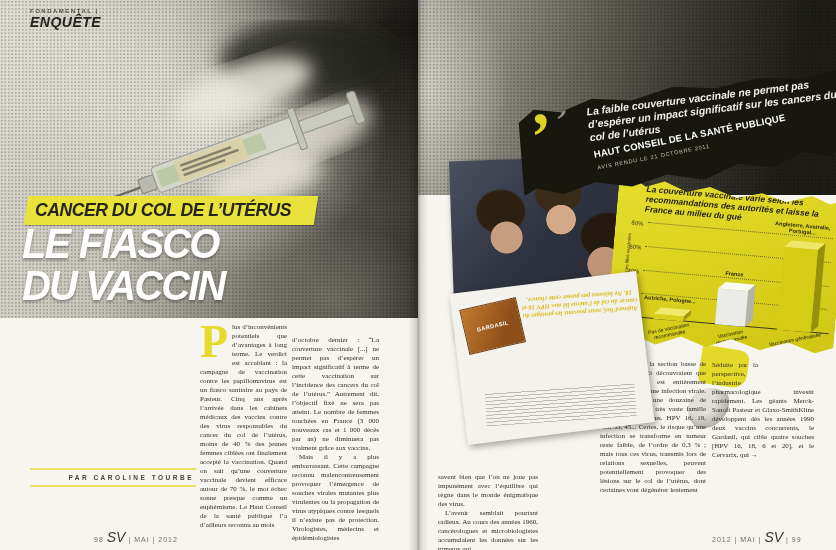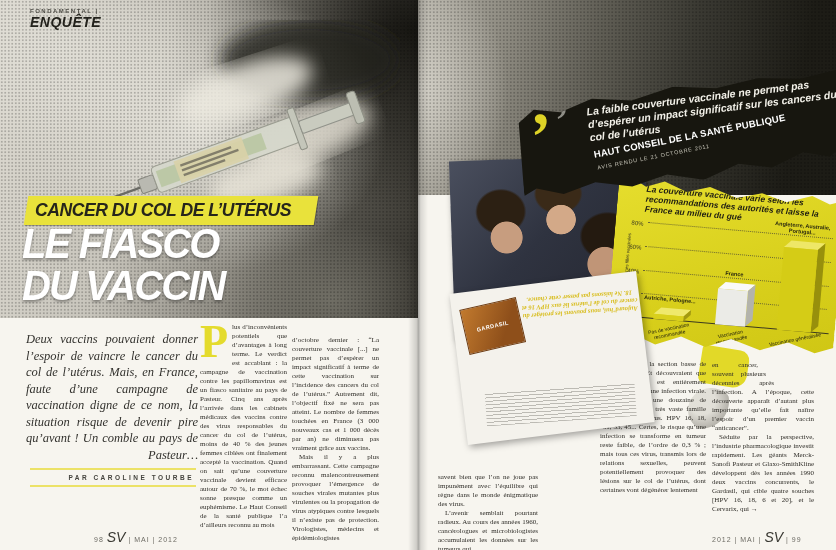--- a/index.html
+++ b/index.html
@@ -183,21 +183,20 @@
 
   <div class="eyebrow-band">
     <span>CANCER DU COL DE L’UTÉRUS</span>
   </div>
 
   <div class="headline">
     <div>LE FIASCO</div>
     <div>DU VACCIN</div>
   </div>
 
-  <div class="intro">Deux vaccins pouvaient donner l’espoir de vaincre le cancer du col de l’utérus. Mais, en France, faute d’une campagne de vaccination digne de ce nom, la situation risque de devenir pire qu’avant ! Un comble au pays de Pasteur…</div>
   <div class="byline">PAR CAROLINE TOURBE</div>
 
   <div class="bodycol col1">
     <span class="dropcap">P</span><span>lus d’inconvénients potentiels que d’avantages à long terme. Le verdict est accablant : la campagne de vaccination contre les papillomavirus est un fiasco sanitaire au pays de Pasteur. Cinq ans après l’arrivée dans les cabinets médicaux des vaccins contre des virus responsables du cancer du col de l’utérus, moins de 40 % des jeunes femmes ciblées ont finalement accepté la vaccination. Quand on sait qu’une couverture vaccinale devient efficace autour de 70 %, le mot échec sonne presque comme un euphémisme. Le Haut Conseil de la santé publique l’a d’ailleurs reconnu au mois</span>
   </div>
 
   <div class="bodycol col2">
     <p>d’octobre dernier : “La couverture vaccinale [...] ne permet pas d’espérer un impact significatif à terme de cette vaccination sur l’incidence des cancers du col de l’utérus.” Autrement dit, l’objectif fixé ne sera pas atteint. Le nombre de femmes touchées en France (3 000 nouveaux cas et 1 000 décès par an) ne diminuera pas vraiment grâce aux vaccins.</p>
     <p>Mais il y a plus embarrassant. Cette campagne reconnu malencontreusement provoquer l’émergence de souches virales mutantes plus virulentes ou la propagation de virus atypiques contre lesquels il n’existe pas de protection. Virologistes, médecins et épidémiologistes</p>
   </div>
@@ -275,21 +274,20 @@
     <p>L’avenir semblait pourtant radieux. Au cours des années 1960, cancérologues et microbiologistes accumulaient les données sur les tumeurs qui</p>
   </div>
 
   <div class="bodycol colr2">
     <span class="wrap-left"></span>
     <span>touchent la section basse de l’utérus. Et découvraient que ce cancer est entièrement imputable à une infection virale. En cause : une douzaine de membres de la très vaste famille des papillomavirus. HPV 16, 18, 31, 33, 45... Certes, le risque qu’une infection se transforme en tumeur reste faible, de l’ordre de 0,3 % ; mais tous ces virus, transmis lors de relations sexuelles, peuvent potentiellement provoquer des lésions sur le col de l’utérus, dont certaines vont dégénérer lentement</span>
   </div>
 
   <div class="bodycol colr3">
     <span class="wrap-right"></span>
-    <p>en cancer, souvent plusieurs décennies après l’infection. A l’époque, cette découverte apparaît d’autant plus importante qu’elle fait naître l’espoir d’un premier vaccin “anticancer”.</p>
     <p>Séduite par la perspective, l’industrie pharmacologique investit rapidement. Les géants Merck-Sanofi Pasteur et Glaxo-SmithKline développent dès les années 1990 deux vaccins concurrents, le Gardasil, qui cible quatre souches [HPV 16, 18, 6 et 20], et le Cervarix, qui →</p>
   </div>
 
   <div class="footer footer-right">
     <span>2012 | MAI |</span>
     <span class="logo">SV</span>
     <span>| 99</span>
   </div>
 
   <div class="gutter"></div>

